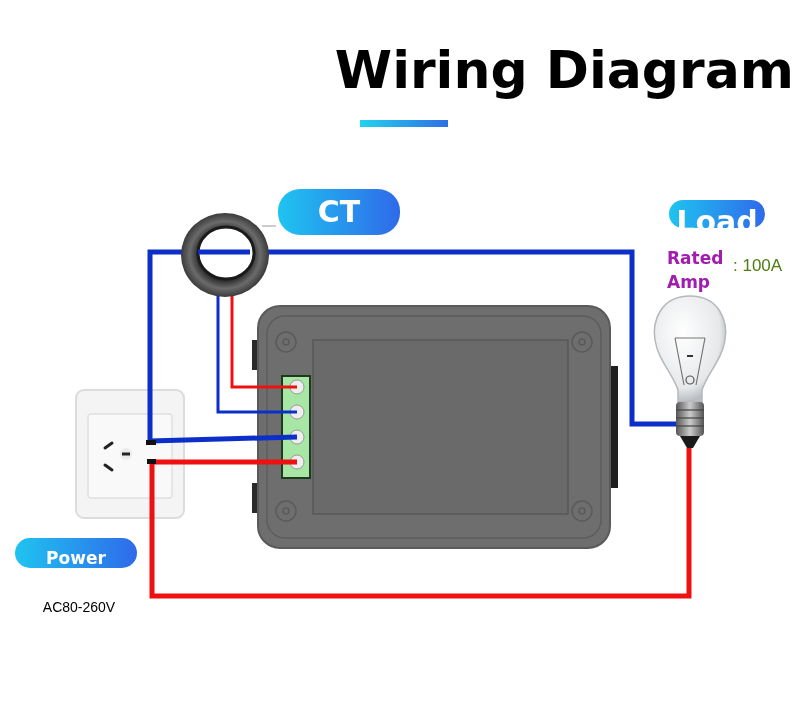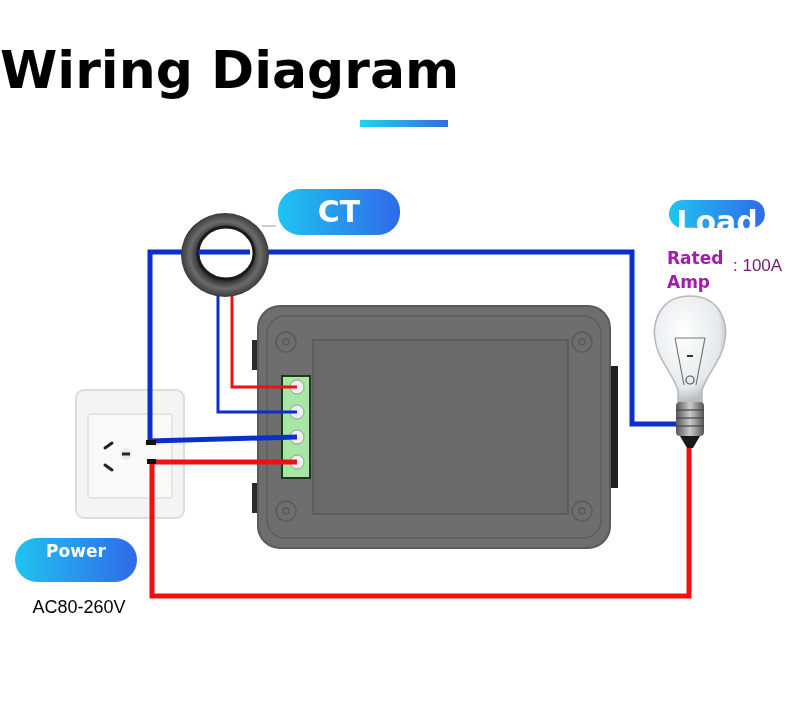--- a/index.html
+++ b/index.html
@@ -1,25 +1,25 @@
 <!DOCTYPE html>
 <html><head>
 <meta charset="utf-8">
 <style>
   html, body { margin:0; padding:0; background:#ffffff; }
   body { width:794px; height:711px; position:relative; overflow:hidden; font-family:"DejaVu Sans", sans-serif; }
-  .title { position:absolute; left:0; width:794px; top:40px; text-align:left; font-family:"DejaVu Sans", sans-serif; font-weight:bold; font-size:52px; color:#000; letter-spacing:0px; }
+  .title { position:absolute; left:0; width:794px; top:40px; text-align:right; font-family:"DejaVu Sans", sans-serif; font-weight:bold; font-size:52px; color:#000; letter-spacing:0px; }
   .title-underline { position:absolute; left:360px; top:120px; width:88px; height:7px; background:linear-gradient(90deg,#22d3ee,#2f6fe4); }
   .pill { position:absolute; color:#fff; font-weight:bold; text-align:center; border-radius:22px; background:linear-gradient(90deg,#1fc4f0,#2f6aea); }
   .pill-ct { left:278px; top:189px; width:122px; height:46px; line-height:46px; font-size:30px; }
   .pill-load { left:669px; top:200px; width:96px; height:28px; line-height:44px; font-size:30px; }
-  .pill-power { left:15px; top:538px; width:122px; height:44px; font-size:17px; line-height:20px; padding-top:3px; box-sizing:border-box; }
+  .pill-power { left:15px; top:538px; width:122px; height:30px; font-size:17px; line-height:20px; padding-top:10px; box-sizing:border-box; }
   .rated { position:absolute; left:667px; top:246px; font-weight:bold; font-size:17px; line-height:24px; color:#a21caf; }
-  .rated-val { position:absolute; left:733px; top:256px; font-family:"Liberation Sans", sans-serif; font-size:17px; color:#701a75; }
-  .spec { position:absolute; left:24px; top:596px; font-family:"Liberation Sans", sans-serif; font-size:18px; line-height:22px; color:#000; text-align:center; width:110px; }
+  .rated-val { position:absolute; left:733px; top:256px; font-family:"Liberation Sans", sans-serif; font-size:17px; color:#4d7c0f; }
+  .spec { position:absolute; left:24px; top:596px; font-family:"Liberation Sans", sans-serif; font-size:14px; line-height:22px; color:#000; text-align:center; width:110px; }
   svg.diagram { position:absolute; left:0; top:0; }
 </style>
 </head>
 <body>
 
 <div class="title">Wiring Diagram</div>
 <div class="title-underline"></div>
 
 <svg class="diagram" width="794" height="711" viewBox="0 0 794 711">
   <defs>

